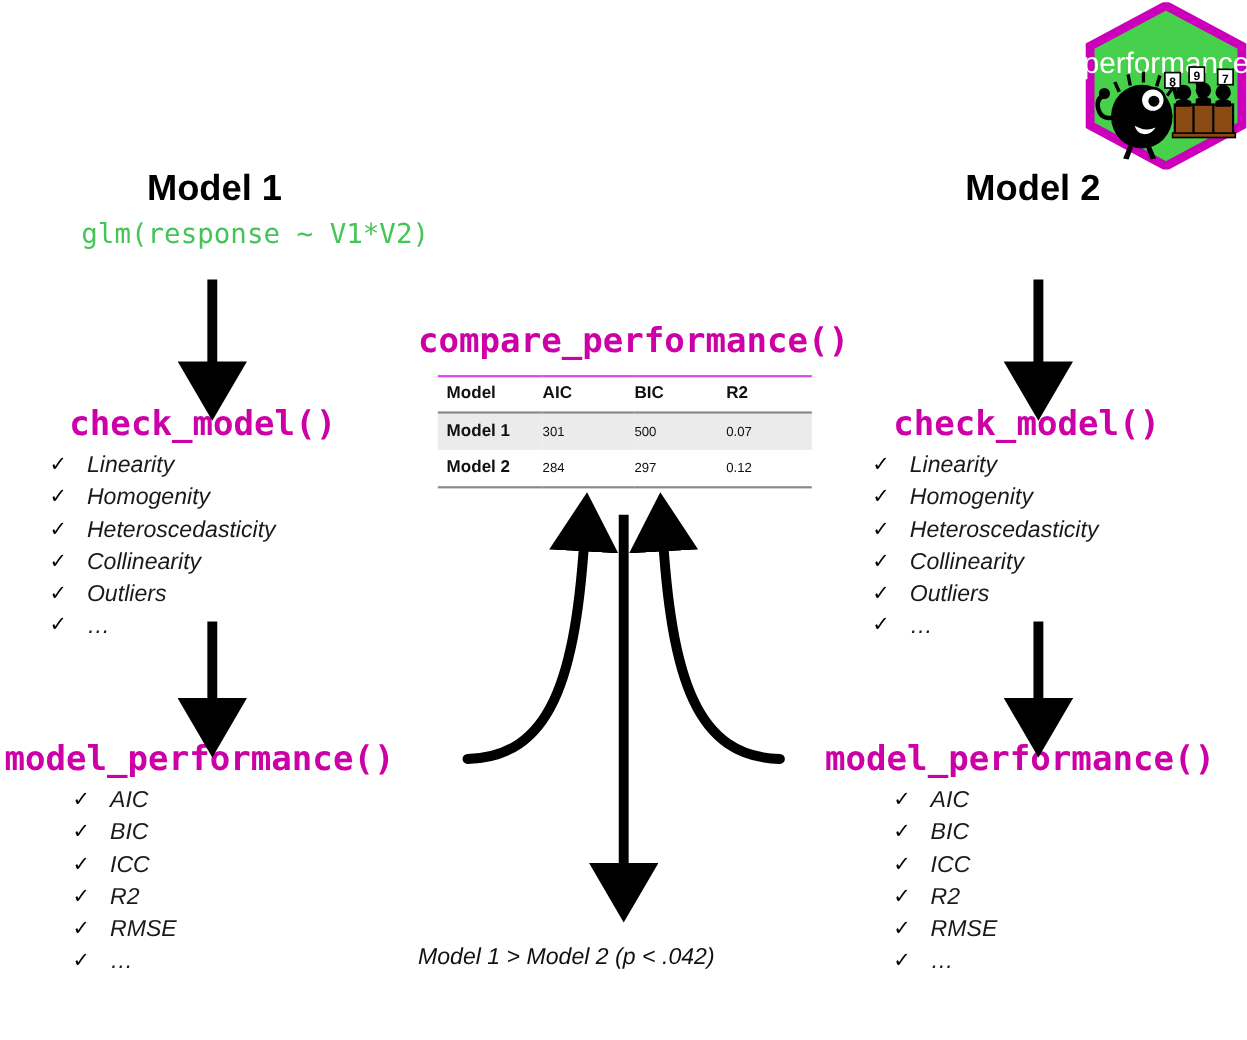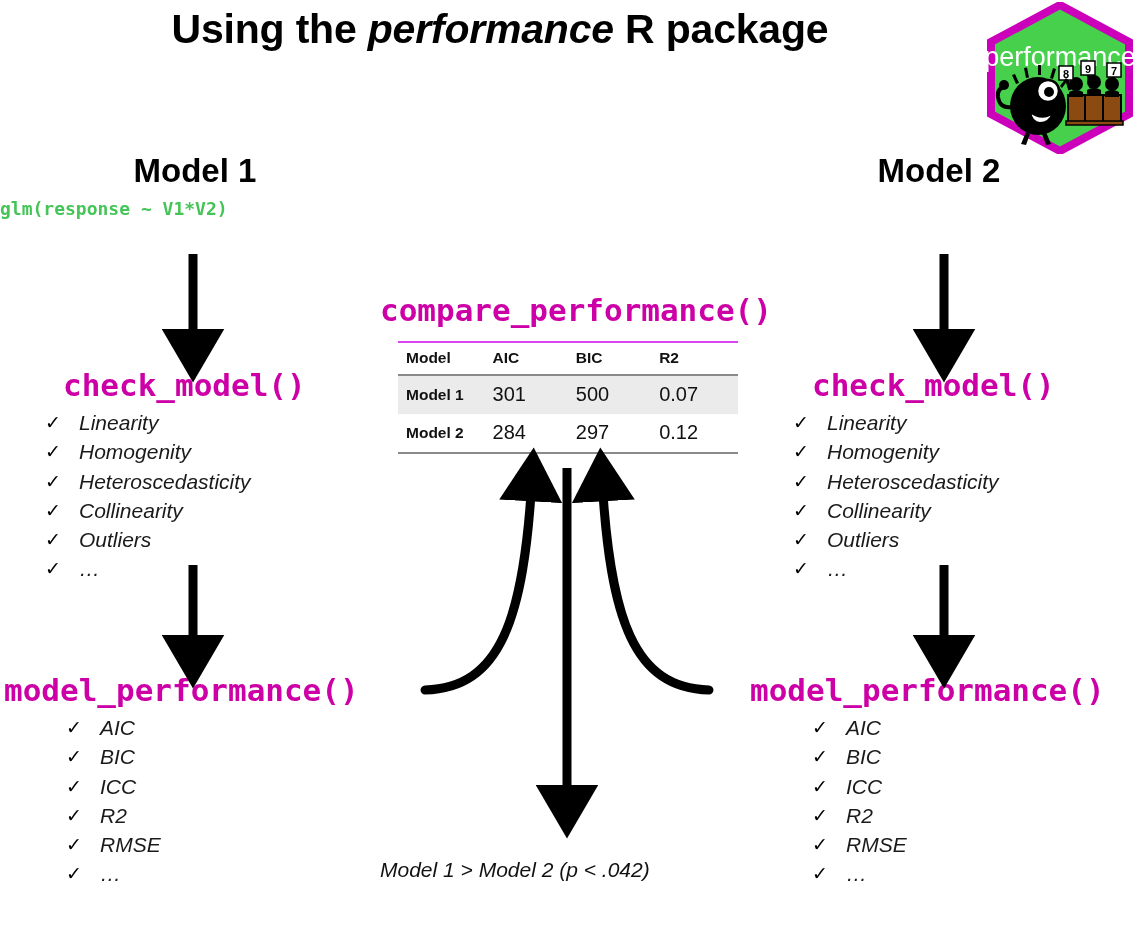--- a/index.html
+++ b/index.html
@@ -51,24 +51,24 @@
     position: absolute;
     text-align: center;
     font-family: "Liberation Sans", sans-serif;
     font-size: 33px;
     font-weight: bold;
     color: #000000;
     white-space: nowrap;
   }
   .formula {
     position: absolute;
-    text-align: left;
+    text-align: right;
     font-family: "DejaVu Sans Mono", monospace;
-    font-size: 18px;
-    font-weight: bold;
+    font-size: 25px;
+    font-weight: normal;
     white-space: nowrap;
   }
 
   
   .fn {
     position: absolute;
     font-family: "DejaVu Sans Mono", monospace;
     font-size: 31px;
     font-weight: bold;
     color: #CC00A6;
@@ -120,21 +120,21 @@
     text-align: left;
     font-weight: bold;
     font-size: 15.5px;
     padding: 6px 4px 7px 0;
     border-top: 2px solid #d946ef;
     border-bottom: 2px solid #8a8a8a;
   }
   .cmp-table tbody td {
     text-align: left;
     padding: 7px 4px 8px 0;
-    font-size: 20px;
+    font-size: 12px;
   }
   .cmp-table tbody td.rowlabel {
     font-weight: bold;
     font-size: 15.5px;
   }
   .cmp-table tbody tr.shaded td {
     background: #ebebeb;
   }
   .cmp-table tbody tr.last td {
     border-bottom: 2px solid #8a8a8a;
@@ -163,23 +163,20 @@
     font-size: 21px;
     color: #111111;
     white-space: nowrap;
   }
 </style>
 </head>
 <body>
 
 <div id="slide">
 
-  <div class="title">
-    <span>Using the </span><span class="ital">performance</span><span> R package</span>
-  </div>
 
   <div class="logo">
     <svg width="148" height="152" viewBox="0 0 148 152" xmlns="http://www.w3.org/2000/svg">
 
       <polygon points="74,3 143,40 143,112 74,149 5,112 5,40" fill="#46D04B" stroke="#CC00BB" stroke-width="8"></polygon>
 
       <text x="74" y="64" text-anchor="middle" font-family="Liberation Sans, sans-serif" font-size="27" fill="#FFFFFF">performance</text>
 
       <rect x="82" y="93" width="53" height="28" fill="#8B4A12" stroke="#000" stroke-width="2"></rect>
       <line x1="99" y1="93" x2="99" y2="121" stroke="#000" stroke-width="2"></line>

